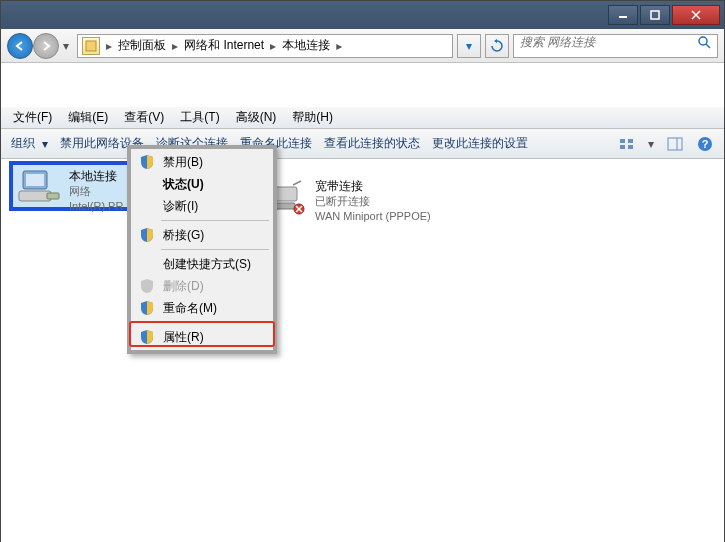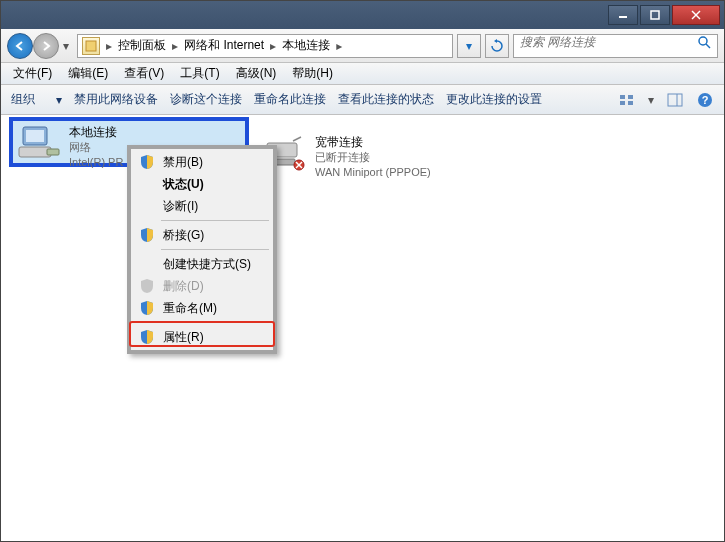--- a/index.html
+++ b/index.html
@@ -14,24 +14,24 @@
 .navcircle.disabled { background: radial-gradient(#d0d0d0, #a0a0a0); border-color: #888; }
 .smallchevnav { width: 14px; height: 20px; display: flex; align-items: center; justify-content: center; color: #555; }
 .address { flex: 1; height: 24px; background: #fff; border: 1px solid #a0a0a0; display: flex; align-items: center; padding: 0 4px; overflow: hidden; }
 .addricon { width: 18px; height: 18px; margin-right: 4px; background: linear-gradient(#fff8d8, #f0e0a0); border: 1px solid #c0a050; display: flex; align-items: center; justify-content: center; }
 .crumb { padding: 0 4px; white-space: nowrap; }
 .crumbsep { padding: 0 2px; color: #555; }
 .addrref { width: 24px; height: 24px; border: 1px solid #a0a0a0; background: linear-gradient(#f7f7f7, #e8e8e8); display: flex; align-items: center; justify-content: center; color: #1a6fc0; }
 .search { width: 205px; height: 24px; background: #fff; border: 1px solid #a0a0a0; display: flex; align-items: flex-start; padding: 0 6px; }
 .search input { border: none; outline: none; flex: 1; font-style: italic; color: #999; font-size: 12px; }
 .search .sicon { color: #1a6fc0; }
-.menubar { height: 22px; background: linear-gradient(#f7f7f7, #e4eaf0); border-bottom: 1px solid #c0c0c0; display: flex; align-items: center; padding: 0 6px; gap: 4px; }
+.menubar { height: 22px; background: linear-gradient(#f7f7f7, #e4eaf0); border-bottom: 1px solid #c0c0c0; display: flex; align-items: center; padding: 0 6px; gap: 4px; margin-top: 44px; }
 .menuitem { padding: 2px 6px; }
 .toolbar { height: 30px; background: linear-gradient(#f7f7f7, #e4eaf0); border-bottom: 1px solid #c0c0c0; display: flex; align-items: center; padding: 0 10px; gap: 12px; }
-.toolitem { display: flex; align-items: center; gap: 21px; color: #1a3a6a; }
+.toolitem { display: flex; align-items: center; gap: 7px; color: #1a3a6a; }
 .toolspacer { flex: 1; }
 .toolicon { width: 18px; height: 18px; display: flex; align-items: center; justify-content: center; border: 1px solid transparent; }
 .content { position: relative; height: calc(100% - 28px - 34px - 22px - 30px); background: #fff; padding: 4px; overflow: auto; }
 .connitem { position: absolute; width: 240px; height: 50px; display: flex; align-items: flex-start; padding: 4px; gap: 8px; }
 .connitem.selected { background: #cde6f7; border: 4px solid #1d4ed8; }
 .connicon { width: 44px; height: 36px; display: flex; align-items: center; justify-content: center; }
 .conntext { display: flex; flex-direction: column; line-height: 15px; }
 .conntext .t1 { color: #000; }
 .conntext .t2, .conntext .t3 { color: #6a6a6a; font-size: 11px; }
 .contextmenu { position: absolute; left: 126px; top: 144px; width: 150px; background: #f0f0f0; border: 4px solid #a3a3a3; box-shadow: 3px 3px 5px rgba(0,0,0,0.3); padding: 2px; }

